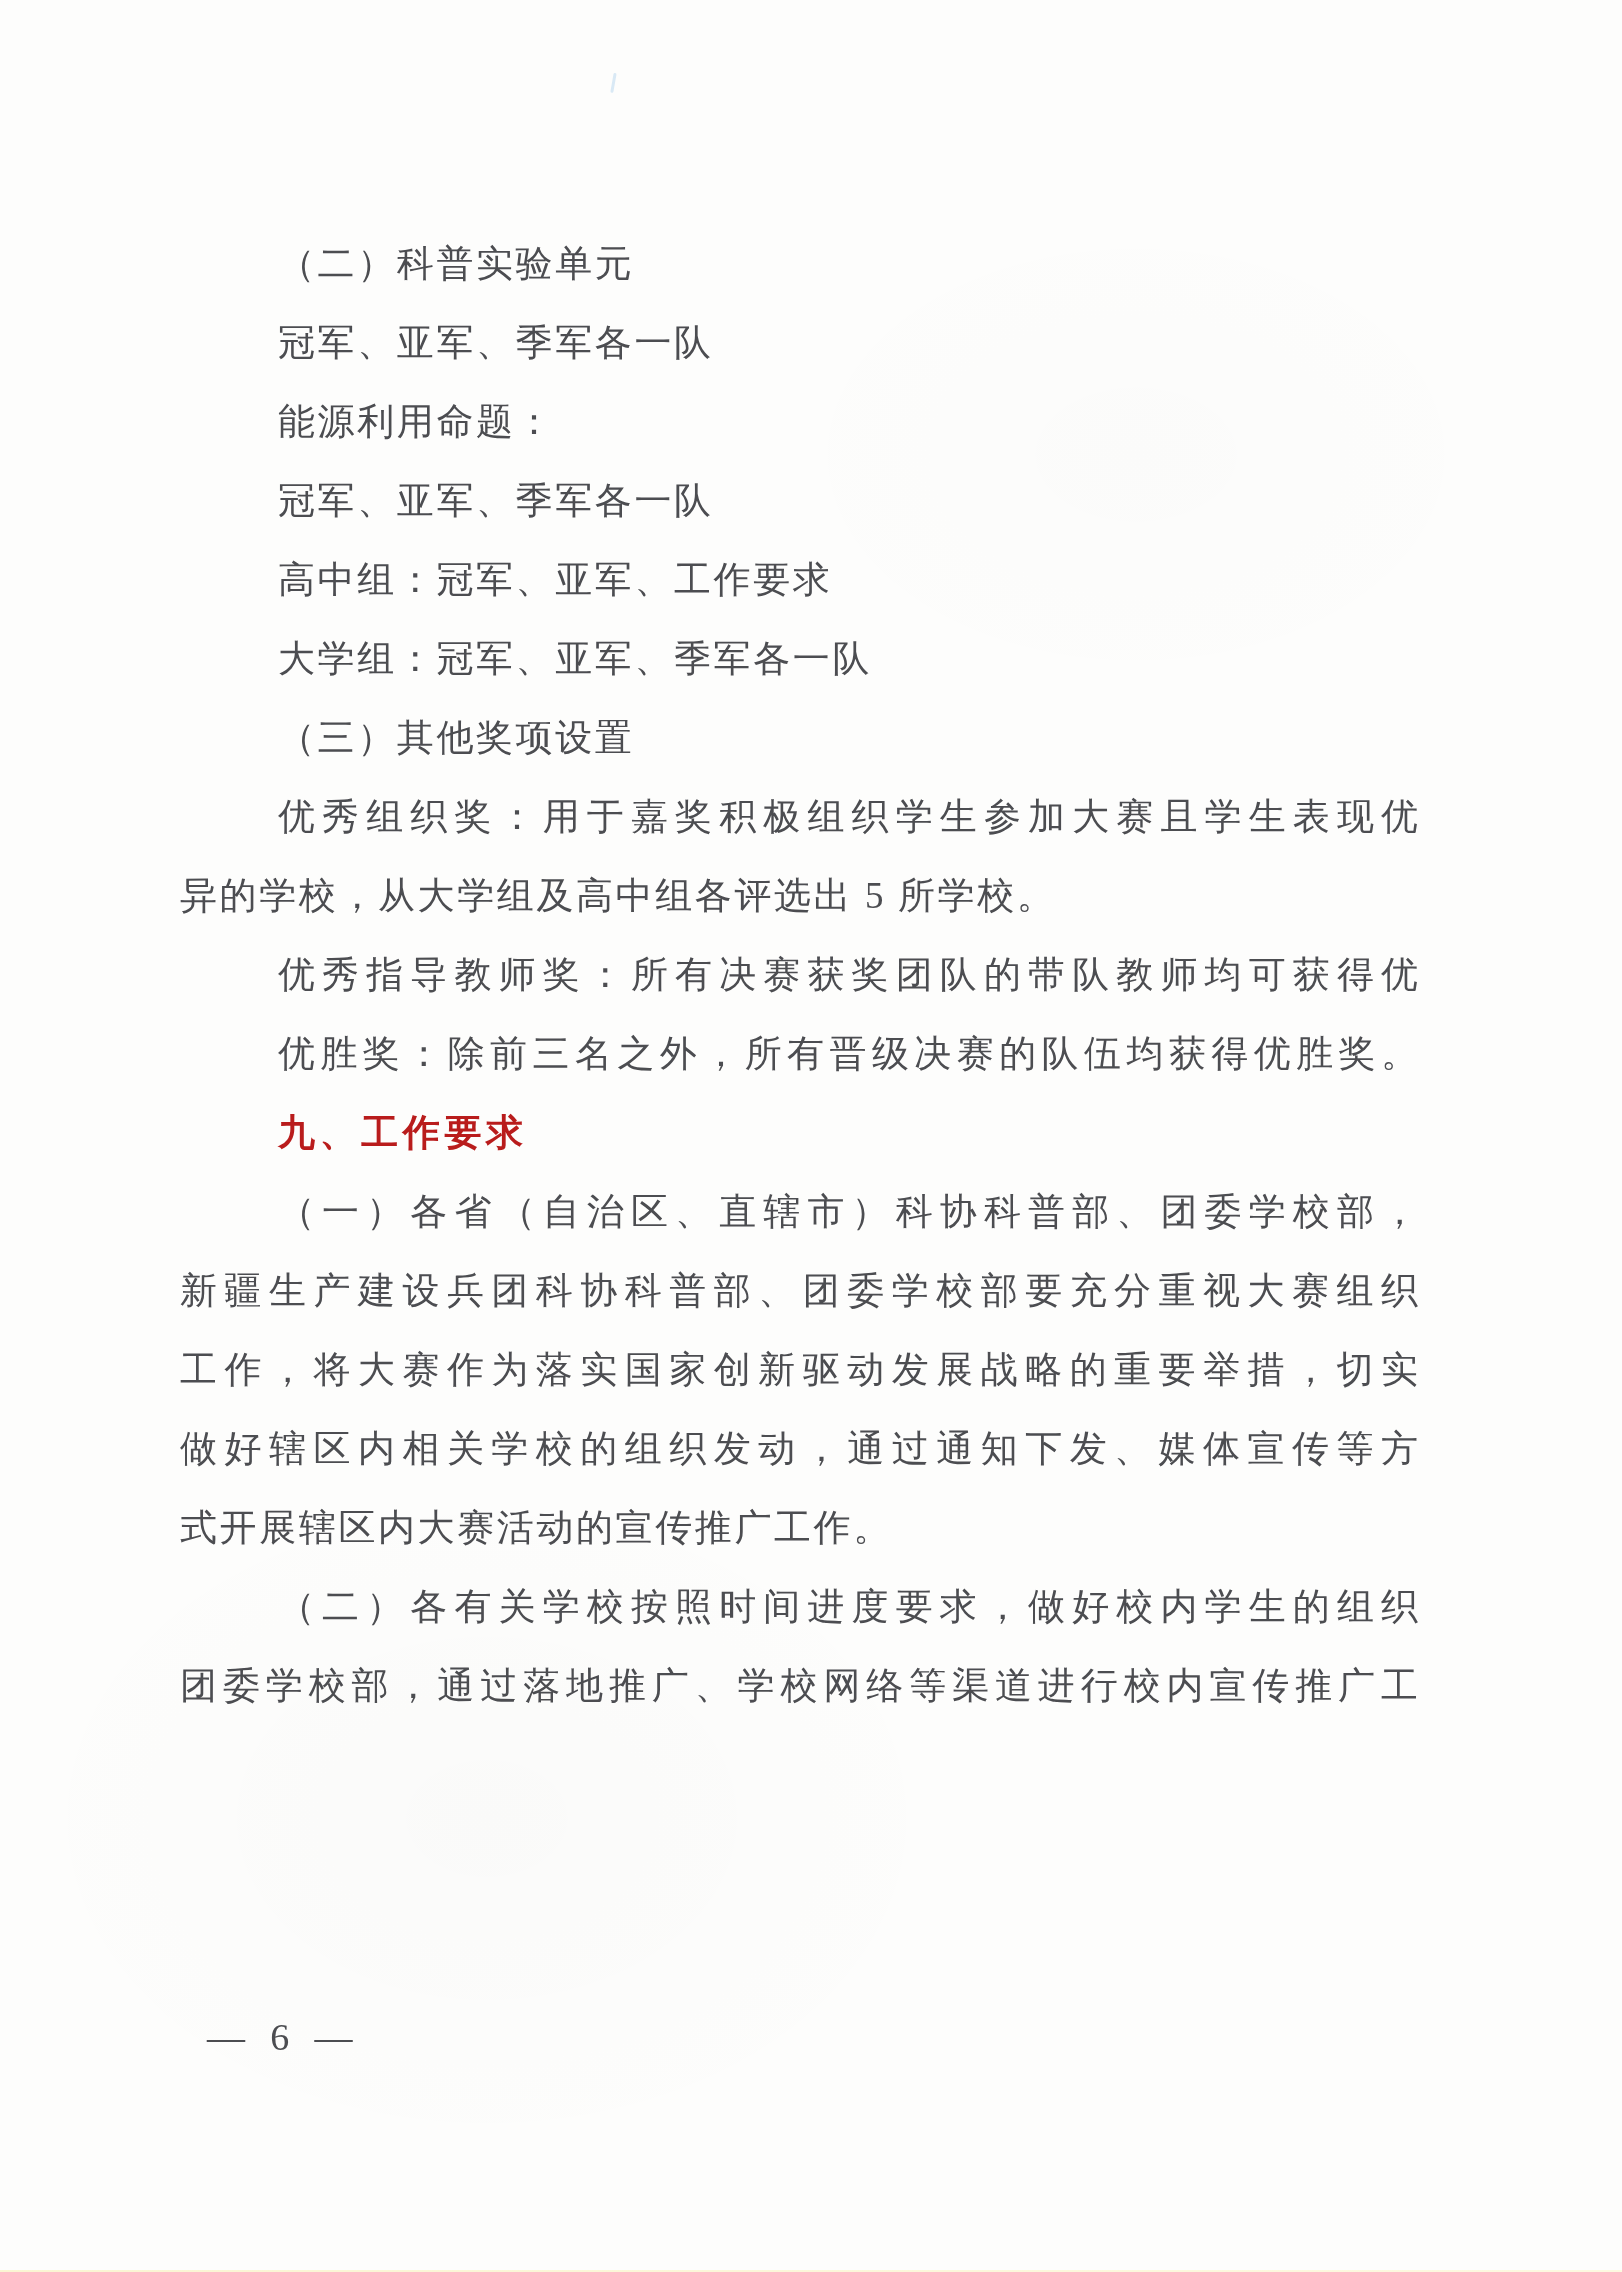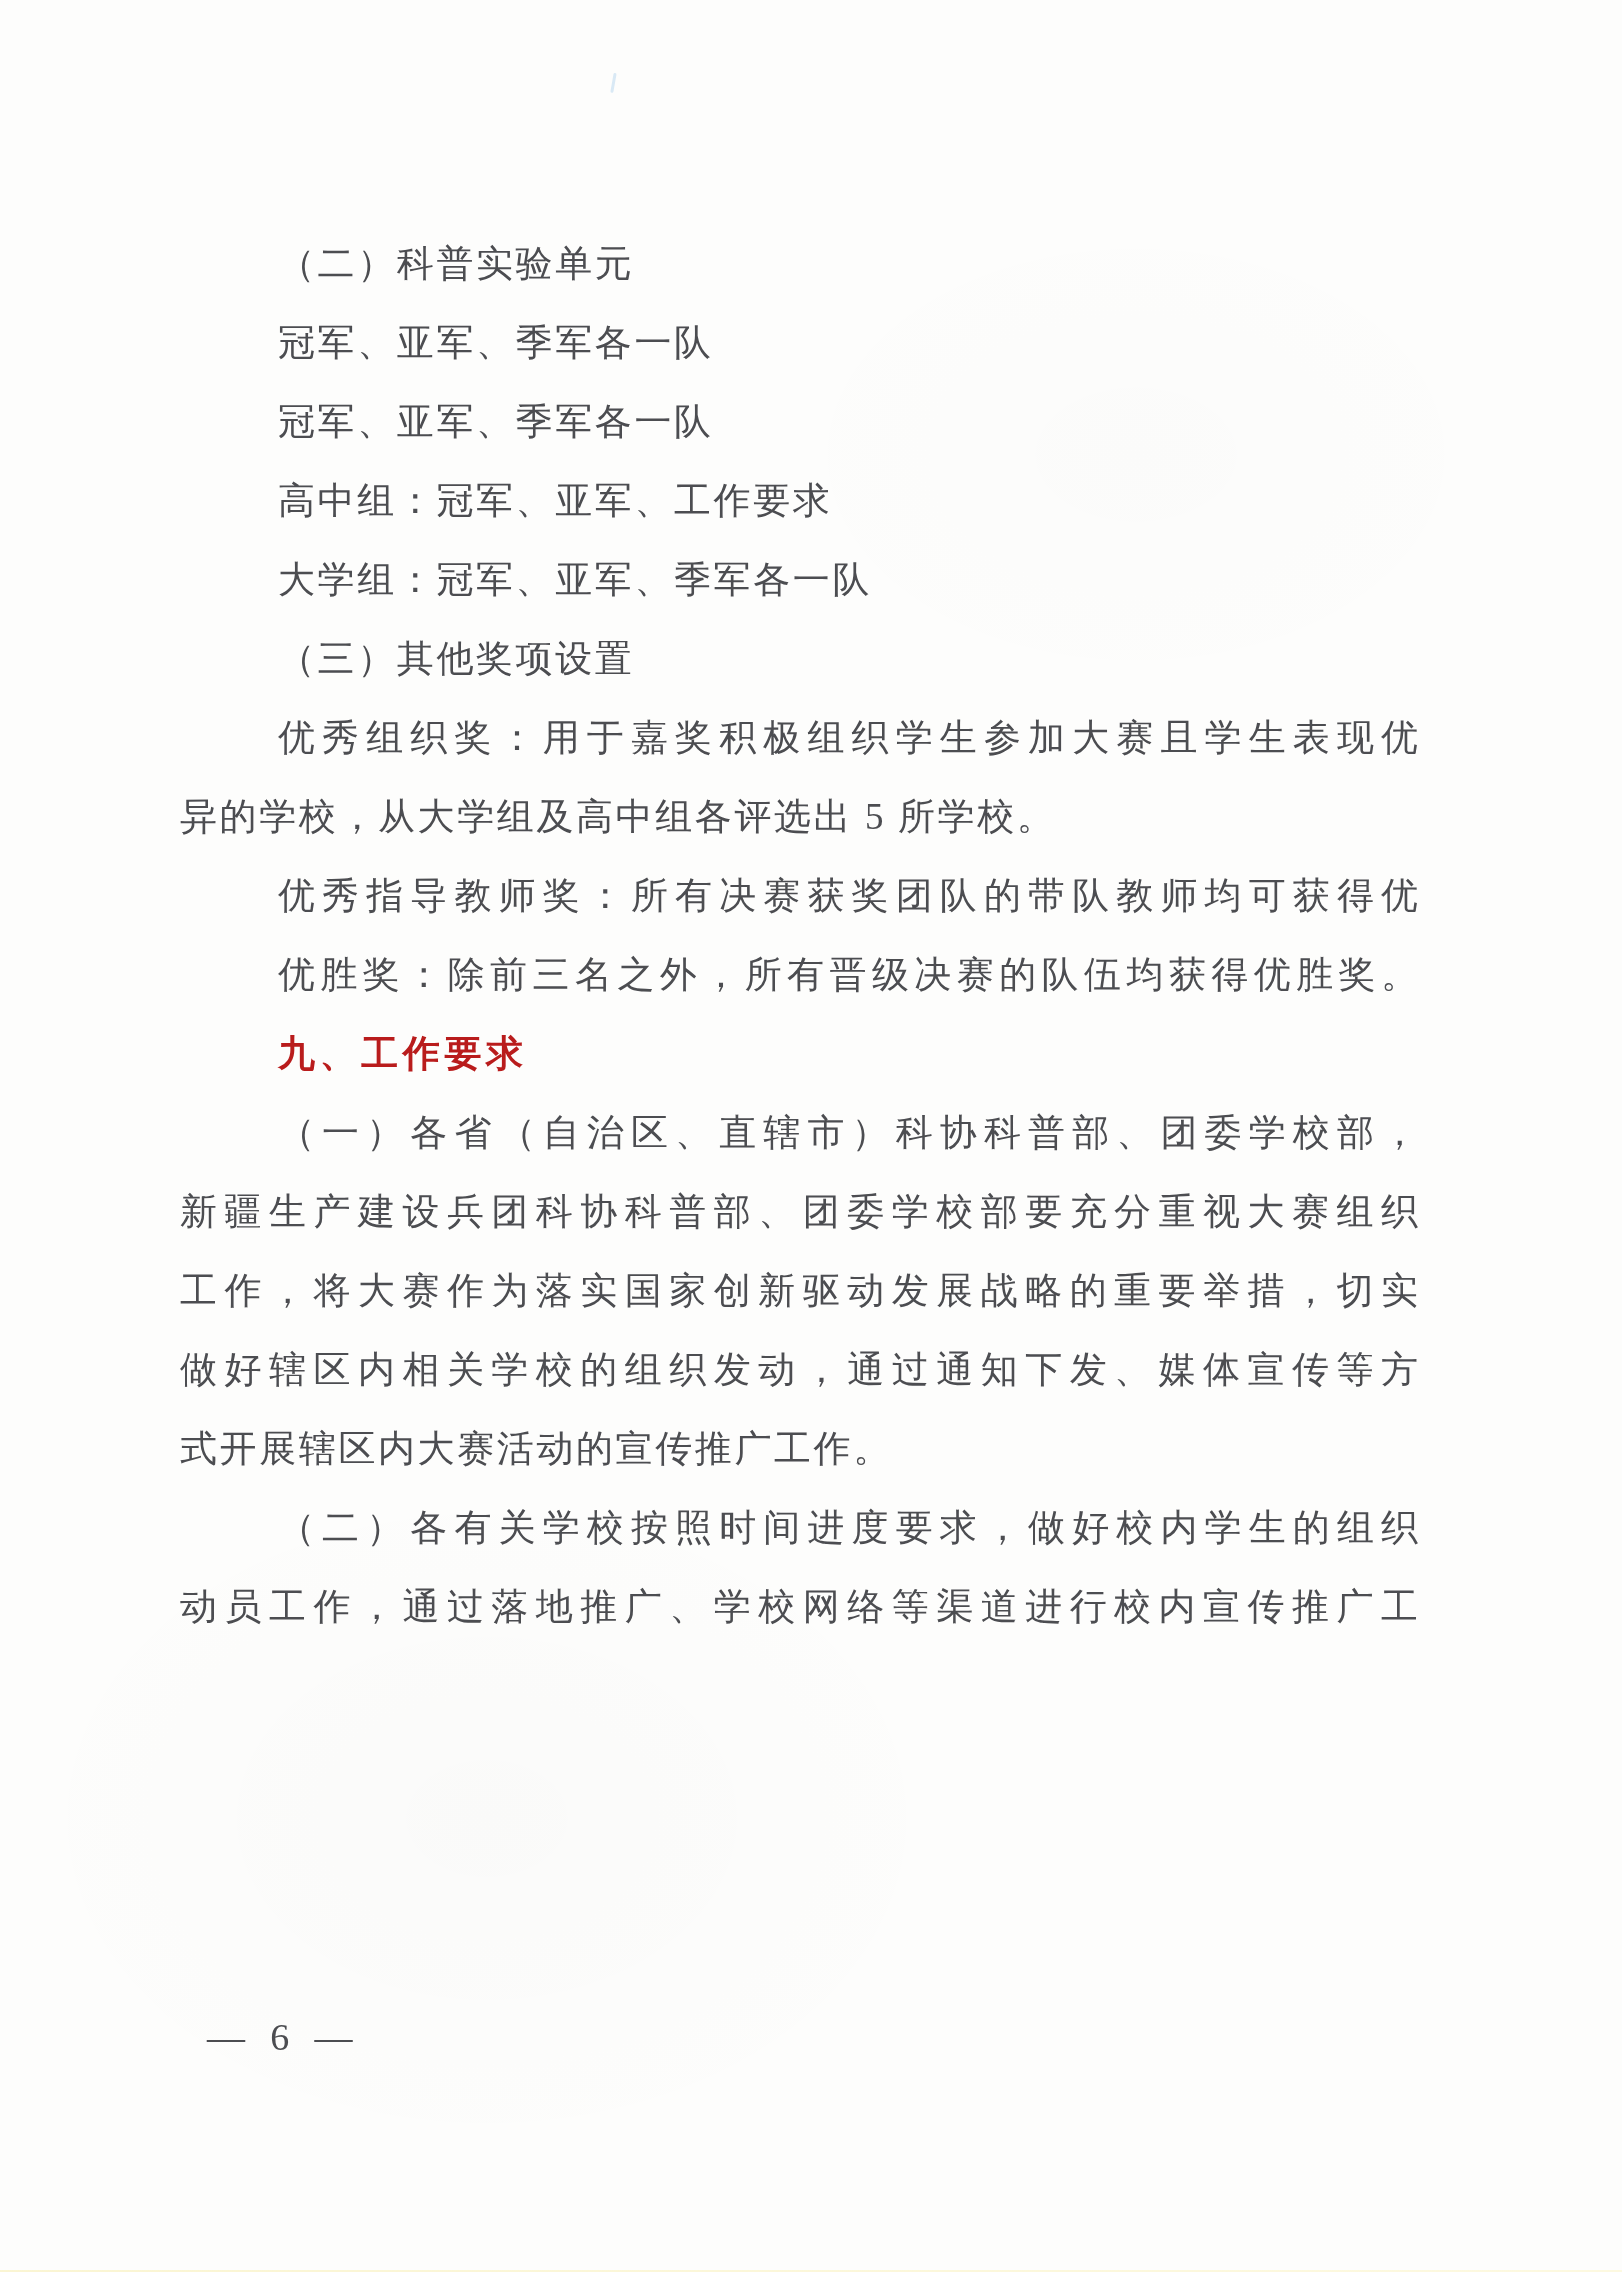--- a/index.html
+++ b/index.html
@@ -86,32 +86,33 @@
 </head>
 <body>
 
 <div class="paper"></div>
 <div class="speck-blue"></div>
 <div class="bottom-edge"></div>
 
 <div class="content">
   <div class="line indent">（二）科普实验单元</div>
   <div class="line indent">冠军、亚军、季军各一队</div>
+  <div class="line indent">能源利用命题：</div>
   <div class="line indent">冠军、亚军、季军各一队</div>
   <div class="line indent">高中组：冠军、亚军、工作要求</div>
   <div class="line indent">大学组：冠军、亚军、季军各一队</div>
   <div class="line indent">（三）其他奖项设置</div>
   <div class="line indent fill">优秀组织奖：用于嘉奖积极组织学生参加大赛且学生表现优</div>
   <div class="line">异的学校，从大学组及高中组各评选出 5 所学校。</div>
   <div class="line indent fill">优秀指导教师奖：所有决赛获奖团队的带队教师均可获得优</div>
   <div class="line indent fill">优胜奖：除前三名之外，所有晋级决赛的队伍均获得优胜奖。</div>
   <div class="line indent heading">九、工作要求</div>
   <div class="line indent fill">（一）各省（自治区、直辖市）科协科普部、团委学校部，</div>
   <div class="line fill">新疆生产建设兵团科协科普部、团委学校部要充分重视大赛组织</div>
   <div class="line fill">工作，将大赛作为落实国家创新驱动发展战略的重要举措，切实</div>
   <div class="line fill">做好辖区内相关学校的组织发动，通过通知下发、媒体宣传等方</div>
   <div class="line">式开展辖区内大赛活动的宣传推广工作。</div>
   <div class="line indent fill">（二）各有关学校按照时间进度要求，做好校内学生的组织</div>
-  <div class="line fill">动员工作，通过落地推广、学校网络等渠道进行校内宣传推广工</div>
+  <div class="line fill">团委学校部，通过落地推广、学校网络等渠道进行校内宣传推广工</div>
 </div>
 
 <div class="page-number">— 6 —</div>
 
 
 </body></html>

